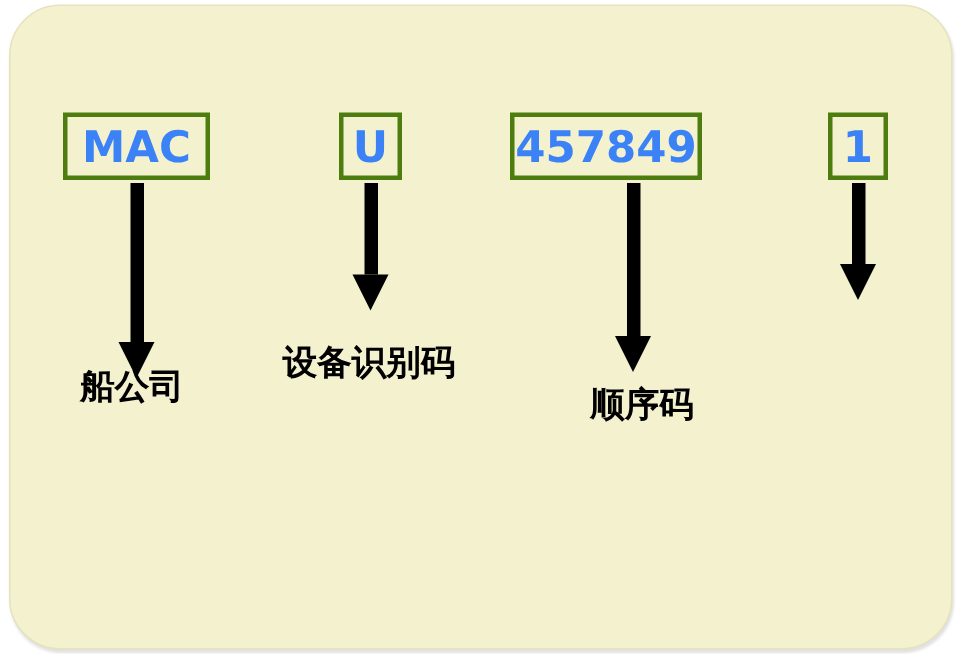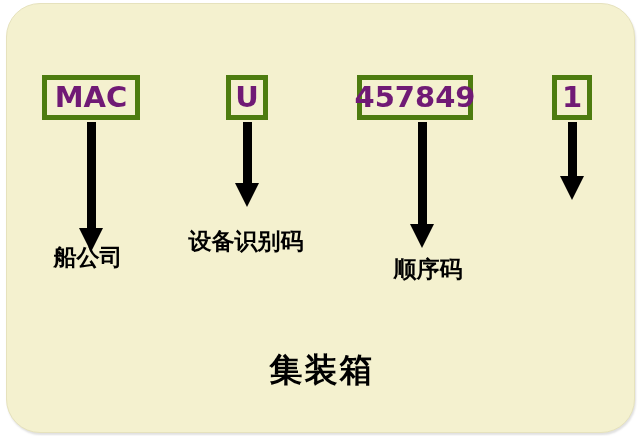--- a/index.html
+++ b/index.html
@@ -23,28 +23,28 @@
     height: 428px;
     background: #f4f1cf;
     border: 1px solid #e6e2bd;
     border-radius: 34px;
     box-shadow: 1px 2px 2px rgba(0,0,0,0.12);
   }
   .code-box {
     position: absolute;
     top: 75px;
     height: 45px;
-    border: 5px solid #4d7c0f;
+    border: 3px solid #4d7c0f;
     box-sizing: border-box;
     display: flex;
-    align-items: flex-start;
+    align-items: center;
     justify-content: center;
     font-size: 29px;
     font-weight: bold;
-    color: #701a75;
+    color: #3b82f6;
     background: transparent;
   }
   .arrow {
     position: absolute;
     width: 24px;
     display: flex;
     flex-direction: column;
     align-items: center;
   }
   .arrow .shaft {
@@ -86,21 +86,21 @@
   <div class="panel"></div>
 
   <div class="code-box" style="left:42px; width:98px;">
     <span>MAC</span>
   </div>
 
   <div class="code-box" style="left:226px; width:42px;">
     <span>U</span>
   </div>
 
-  <div class="code-box" style="left:357px; width:116px;">
+  <div class="code-box" style="left:340px; width:128px;">
     <span>457849</span>
   </div>
 
   <div class="code-box" style="left:552px; width:40px;">
     <span>1</span>
   </div>
 
   <div class="arrow" style="left:79px; top:122px;">
     <div class="shaft" style="height:106px;"></div>
     <div class="head"></div>
@@ -121,15 +121,14 @@
     <div class="head"></div>
   </div>
 
   <div class="part-label" style="left:88px; top:242px;">船公司</div>
 
   <div class="part-label" style="left:246px; top:212px;margin-top:14px;">设备识别码</div>
 
   <div class="part-label" style="left:428px; top:254px;font-family:Liberation Mono, monospace;">顺序码</div>
 
 
-  <div class="diagram-title">集装箱</div>
 
 </div>
 
 </body></html>

